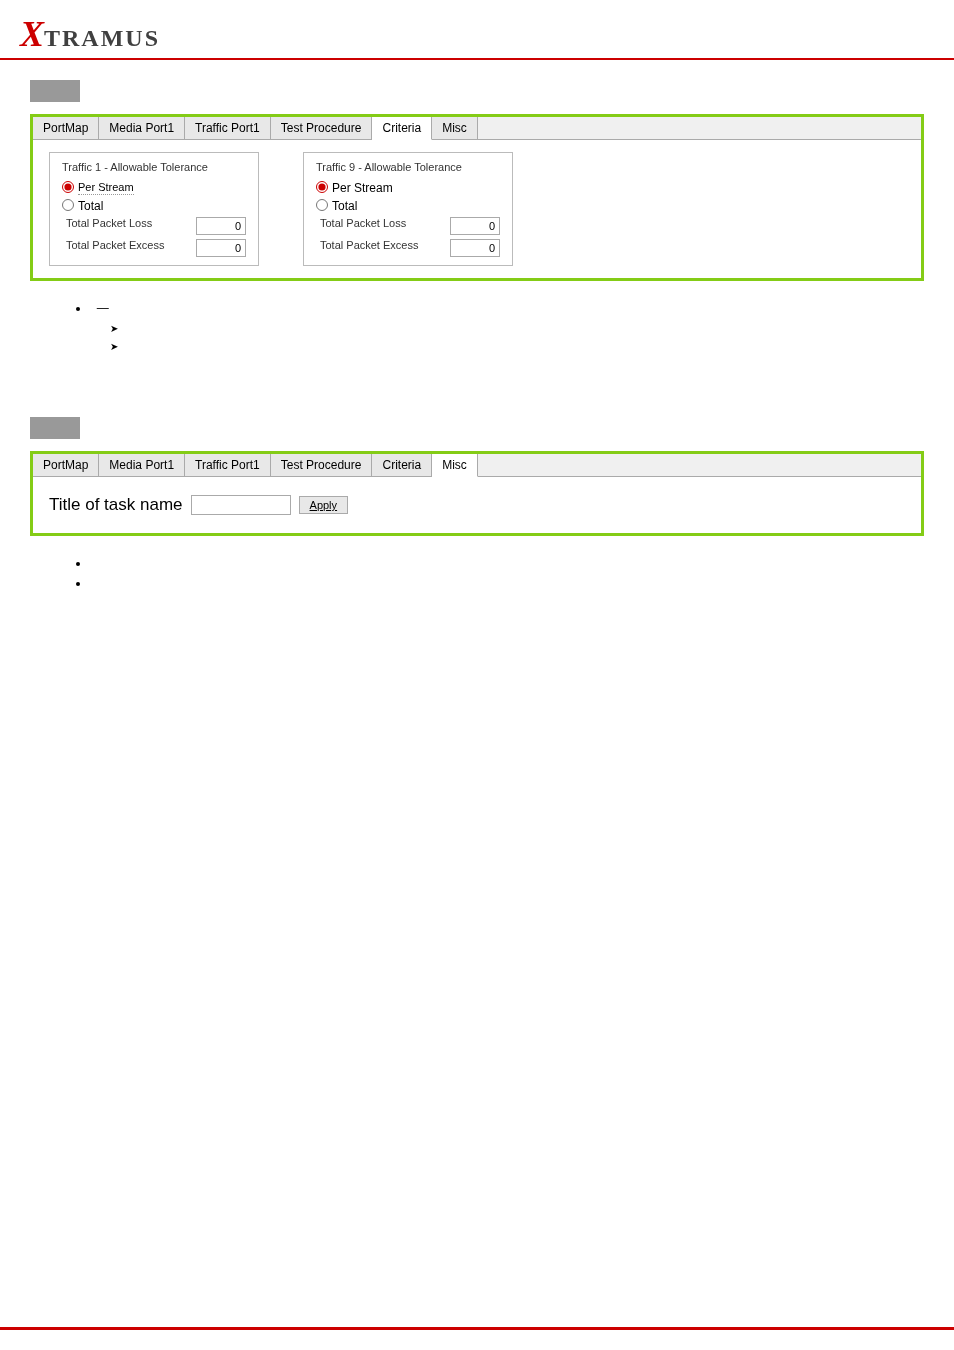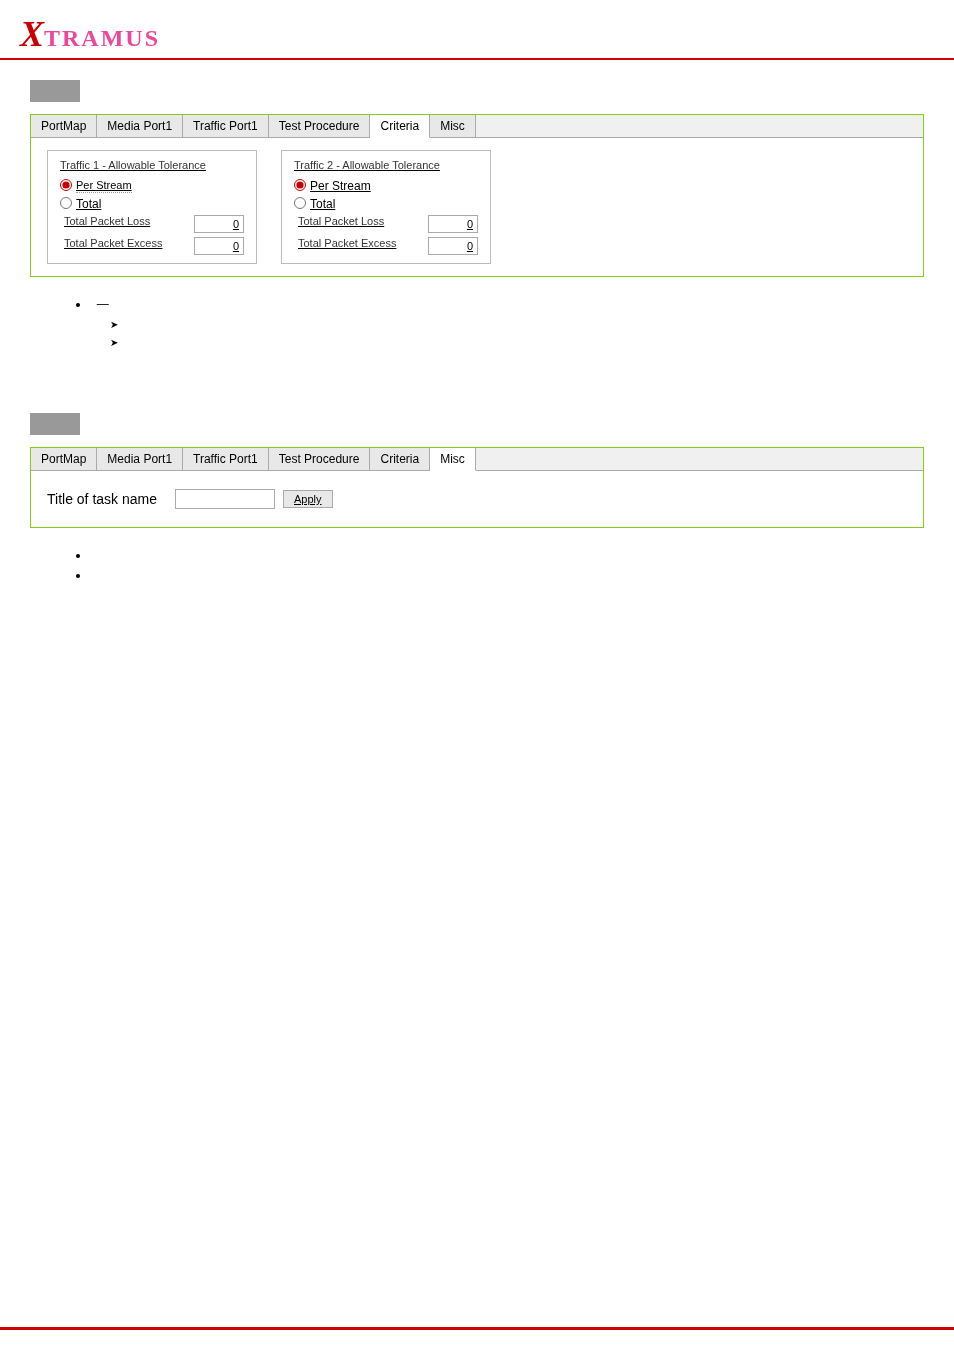--- a/index.html
+++ b/index.html
@@ -27,21 +27,21 @@
     .logo-x {
       font-size: 36px;
       font-weight: bold;
       color: #cc0000;
       font-style: italic;
       font-family: 'Times New Roman', serif;
     }
     .logo-text {
       font-size: 24px;
       font-weight: bold;
-      color: #ec4899;
+      color: #404040;
       letter-spacing: 2px;
       font-family: 'Times New Roman', serif;
     }
 
     
     .footer-line {
       position: absolute;
       bottom: 20px;
       left: 0;
       right: 0;
@@ -57,21 +57,21 @@
     
     .gray-bar {
       width: 50px;
       height: 22px;
       background: #999;
       margin-bottom: 12px;
     }
 
     
     .tab-panel {
-      border: 1px solid #84cc16;
+      border: 3px solid #84cc16;
       background: #3b82f6;
       margin-bottom: 20px;
     }
 
     .tab-bar {
       display: flex;
       border-bottom: 1px solid #aaa;
       background: #f0f0f0;
     }
 
@@ -92,22 +92,21 @@
     }
 
     .tab-content {
       padding: 12px 16px;
       background: #fff;
     }
 
     
     .tolerance-row {
       display: flex;
-      gap: 24px;
-      text-decoration: underline;
+      gap: 44px;
     }
 
     .tolerance-section {
       border: 1px solid #bbb;
       padding: 8px 12px;
       min-width: 210px;
       background: #fff;
     }
 
     .tolerance-title {
@@ -165,21 +164,21 @@
 
     
     .misc-field-row {
       display: flex;
       align-items: center;
       gap: 8px;
       padding: 6px 0;
     }
 
     .misc-field-label {
-      font-size: 14px;
+      font-size: 17px;
       min-width: 120px;
     }
 
     .misc-field-input {
       width: 100px;
       height: 20px;
       border: 1px solid #aaa;
       font-size: 11px;
       padding: 0 4px;
     }
@@ -242,21 +241,21 @@
             <span class="field-label">Total Packet Loss</span>
             <input type="text" class="field-input" value="0" style="">
           </div>
           <div class="field-row">
             <span class="field-label">Total Packet Excess</span>
             <input type="text" class="field-input" value="0" style="">
           </div>
         </div>
 
         <div class="tolerance-section">
-          <div class="tolerance-title">Traffic 2 - Allowable Tolerance</div>
+          <div class="tolerance-title">Traffic 9 - Allowable Tolerance</div>
           <div class="radio-row">
             <input type="radio" class="radio-input" name="t2" checked="" style="">
             <span>Per Stream</span>
           </div>
           <div class="radio-row">
             <input type="radio" class="radio-input" name="t2" style="">
             <span>Total</span>
           </div>
           <div class="field-row">
             <span class="field-label">Total Packet Loss</span>

